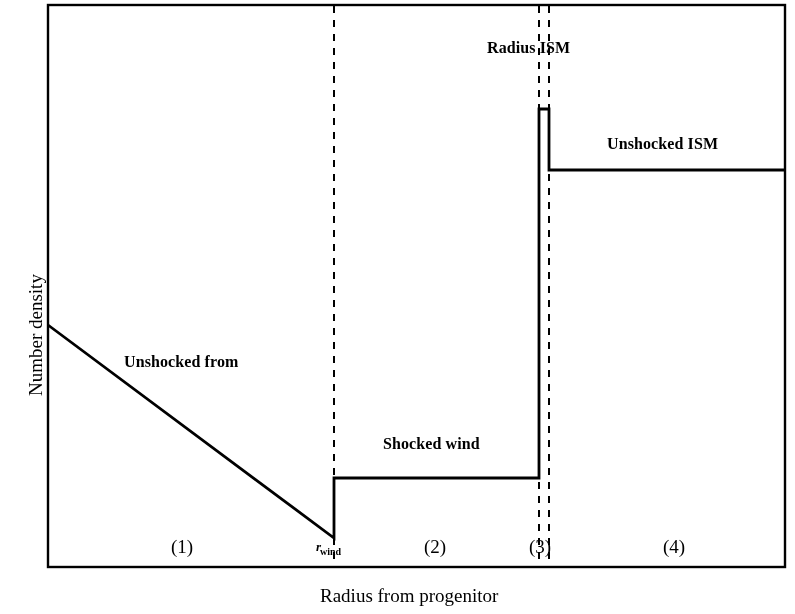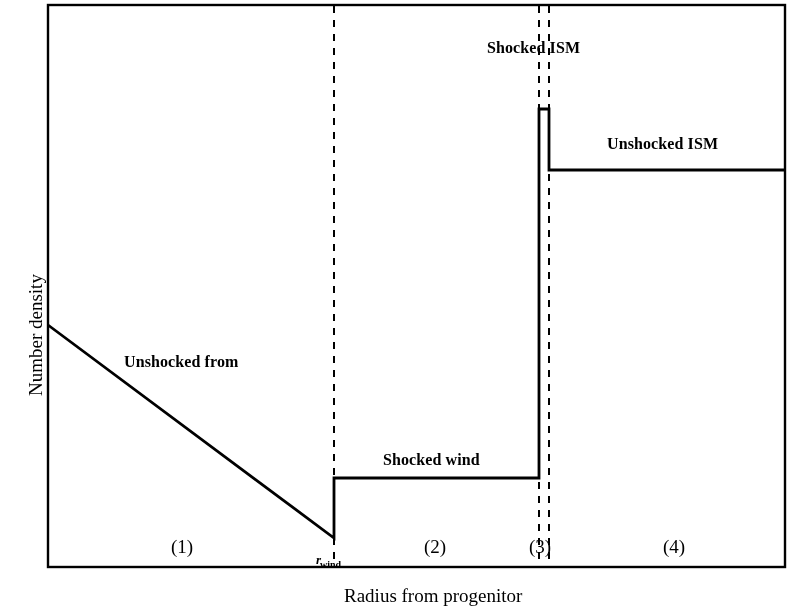--- a/index.html
+++ b/index.html
@@ -91,35 +91,35 @@
     <line x1="539" y1="6" x2="539" y2="566" stroke="#000000" stroke-width="2" stroke-dasharray="7 7"></line>
 
     <line x1="549" y1="6" x2="549" y2="566" stroke="#000000" stroke-width="2" stroke-dasharray="7 7"></line>
 
     <polyline points="48,325 334,538 334,478 539,478 539,109 549,109 549,170 785,170" fill="none" stroke="#000000" stroke-width="2.8" stroke-linejoin="miter" stroke-linecap="butt"></polyline>
 
   </svg>
 
   <div class="lbl lbl-bold" style="left:124px; top:354px;">Unshocked from</div>
 
-  <div class="lbl lbl-bold" style="left:383px; top:452px;">Shocked wind</div>
+  <div class="lbl lbl-bold" style="left:383px; top:436px;">Shocked wind</div>
 
-  <div class="lbl lbl-bold" style="left:487px; top:40px;">Shocked ISM</div>
+  <div class="lbl lbl-bold" style="left:487px; top:40px;">Radius ISM</div>
 
   <div class="lbl lbl-bold" style="left:607px; top:136px;text-align:center;">Unshocked ISM</div>
 
   <div class="lbl lbl-region" style="left:171px; top:537px;">(1)</div>
 
   <div class="lbl lbl-region" style="left:424px; top:537px;">(2)</div>
 
   <div class="lbl lbl-region" style="left:529px; top:537px;">(3)</div>
 
   <div class="lbl lbl-region" style="left:663px; top:537px;">(4)</div>
 
-  <div class="lbl tick-label" style="left:316px; top:540px;margin-top:13px;">
+  <div class="lbl tick-label" style="left:316px; top:540px;">
     <span>r</span><span class="sub">wind</span>
   </div>
 
   <div class="lbl axis-title" id="y-axis-title" style="left:26px; top:396px;">Number density</div>
 
-  <div class="lbl axis-title" style="left:344px; top:586px;">Radius from progenitor</div>
+  <div class="lbl axis-title" style="left:320px; top:586px;">Radius from progenitor</div>
 
 </div>
 
 </body></html>

